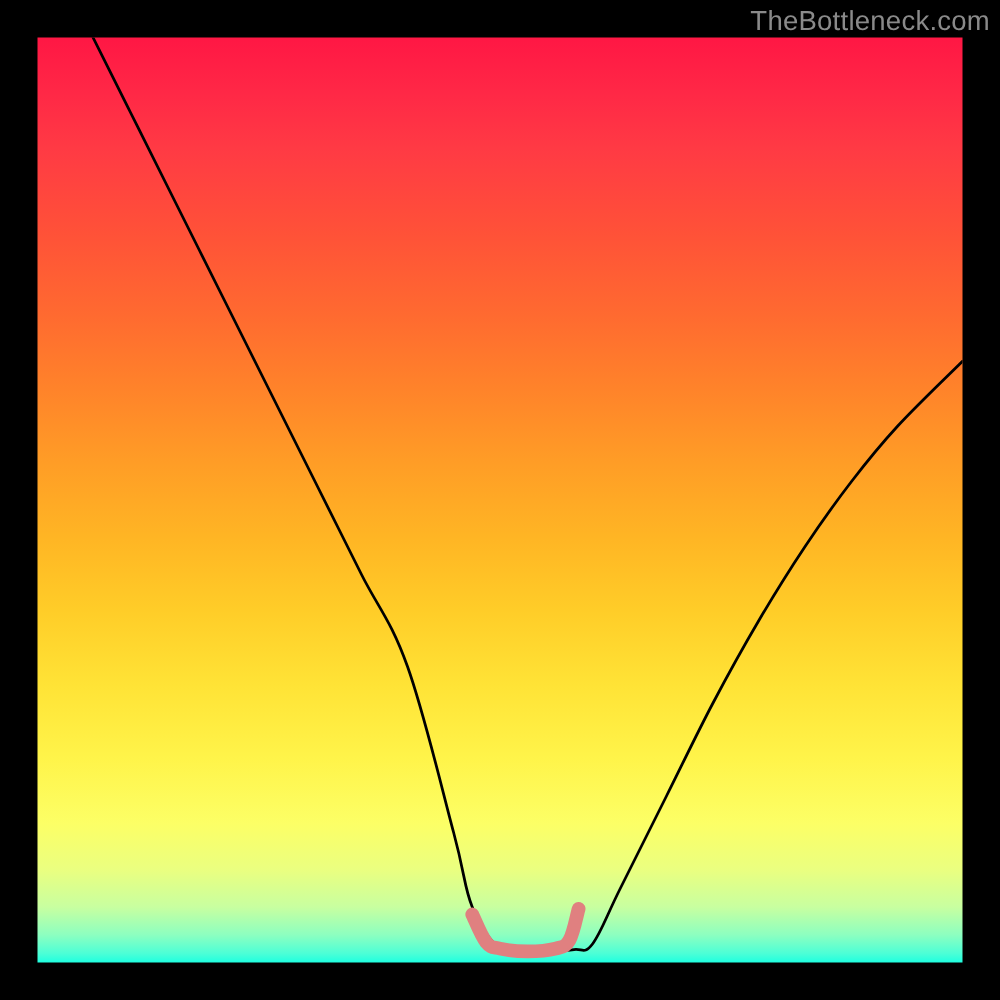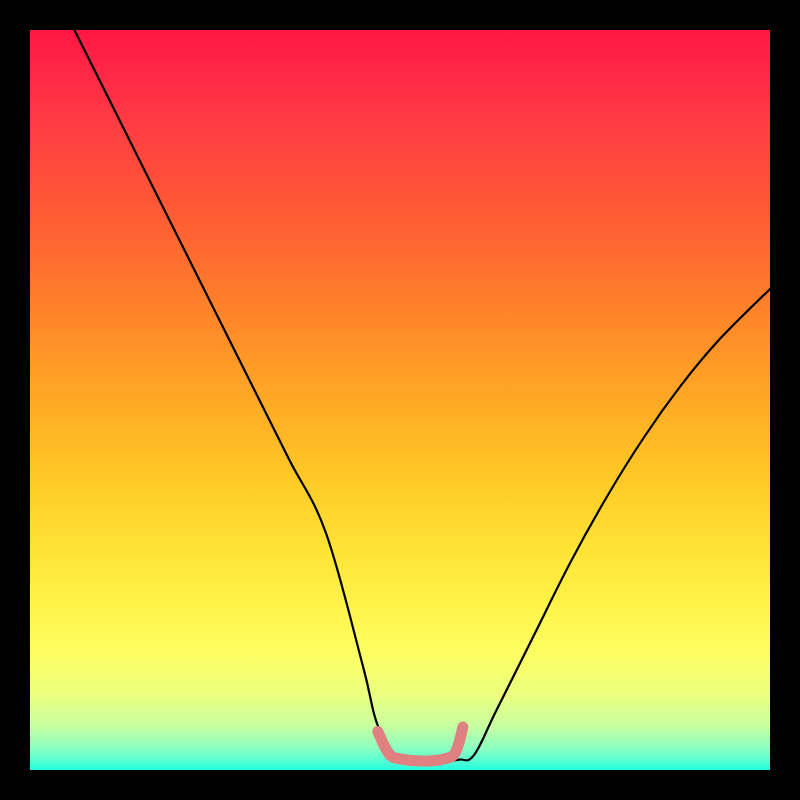--- a/index.html
+++ b/index.html
@@ -76,13 +76,14 @@
 <div class="chart-frame">
 
   <div class="plot-area">
     <div class="gradient-bg"></div>
     <svg class="curve-svg" viewBox="0 0 740 740" preserveAspectRatio="none">
       <path d="M 44.40 0.00 C 49.73 10.66, 62.01 35.22, 74.00 59.20 C 85.99 83.18, 97.68 106.56, 111.00 133.20 C 124.32 159.84, 134.68 180.56, 148.00 207.20 C 161.32 233.84, 171.68 254.56, 185.00 281.20 C 198.32 307.84, 208.68 328.56, 222.00 355.20 C 235.32 381.84, 245.68 402.56, 259.00 429.20 C 272.32 455.84, 282.68 465.90, 296.00 503.20 C 309.32 540.50, 323.68 601.77, 333.00 636.40 C 342.32 671.03, 341.14 678.95, 347.80 695.60 C 354.46 712.25, 362.01 722.51, 370.00 728.90 C 377.99 735.29, 385.54 730.72, 392.20 731.12 C 398.86 731.52, 400.34 731.39, 407.00 731.12 C 413.66 730.85, 422.54 730.71, 429.20 729.64 C 435.86 728.57, 437.34 733.99, 444.00 725.20 C 450.66 716.41, 455.54 702.11, 466.20 680.80 C 476.86 659.49, 489.88 633.44, 503.20 606.80 C 516.52 580.16, 526.88 558.11, 540.20 532.80 C 553.52 507.49, 563.88 488.84, 577.20 466.20 C 590.52 443.56, 600.88 426.98, 614.20 407.00 C 627.52 387.02, 637.88 372.52, 651.20 355.20 C 664.52 337.88, 672.22 328.12, 688.20 310.80 C 704.18 293.48, 730.68 268.32, 740.00 259.00" id="curve-path" fill="none" stroke="#000" stroke-width="2.2" stroke-linecap="round" stroke-linejoin="round"></path>
       <path d="M 347.80 701.52 C 349.80 705.52, 354.90 718.79, 358.90 723.72 C 362.90 728.65, 364.01 727.57, 370.00 728.90 C 375.99 730.23, 384.21 731.12, 392.20 731.12 C 400.19 731.12, 408.41 730.50, 414.40 728.90 C 420.39 727.30, 422.17 727.97, 425.50 722.24 C 428.83 716.51, 431.57 701.61, 432.90 697.08" id="marker-path" fill="none" stroke="#e08080" stroke-width="11" stroke-linecap="round" stroke-linejoin="round"></path>
     </svg>
   </div>
 
+  <div class="watermark">TheBottleneck.com</div>
 </div>
 
 </body></html>

